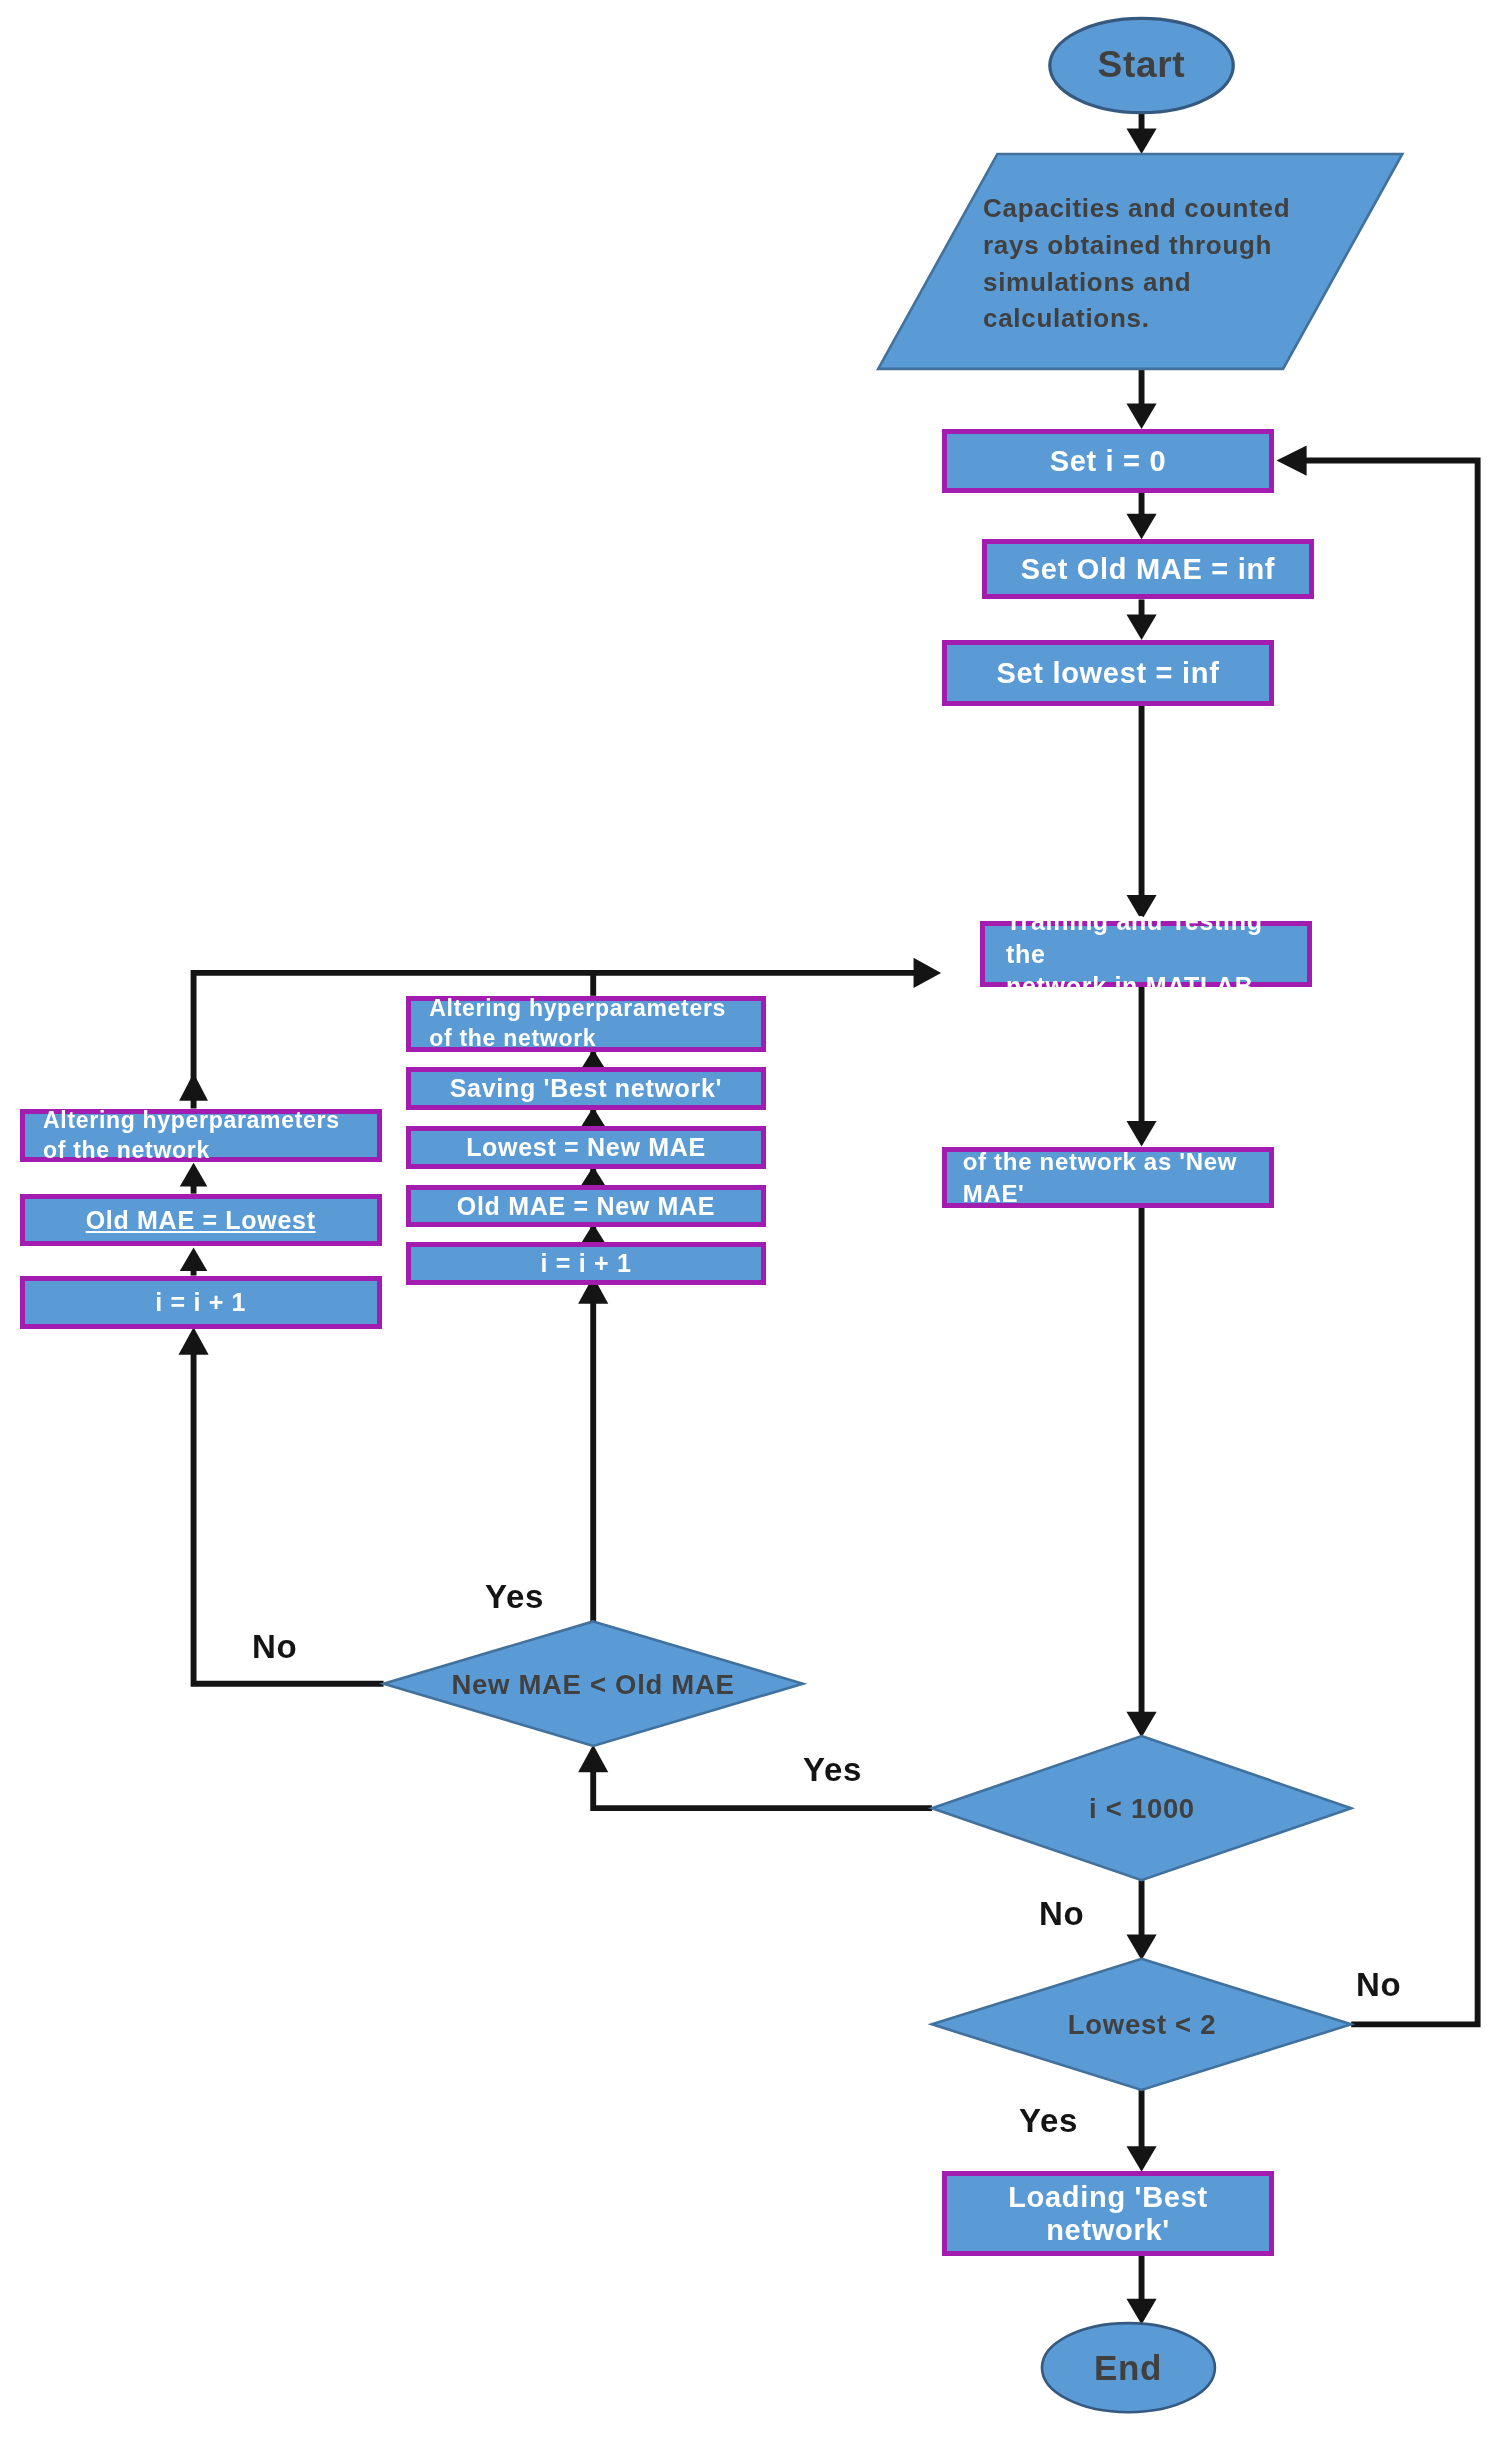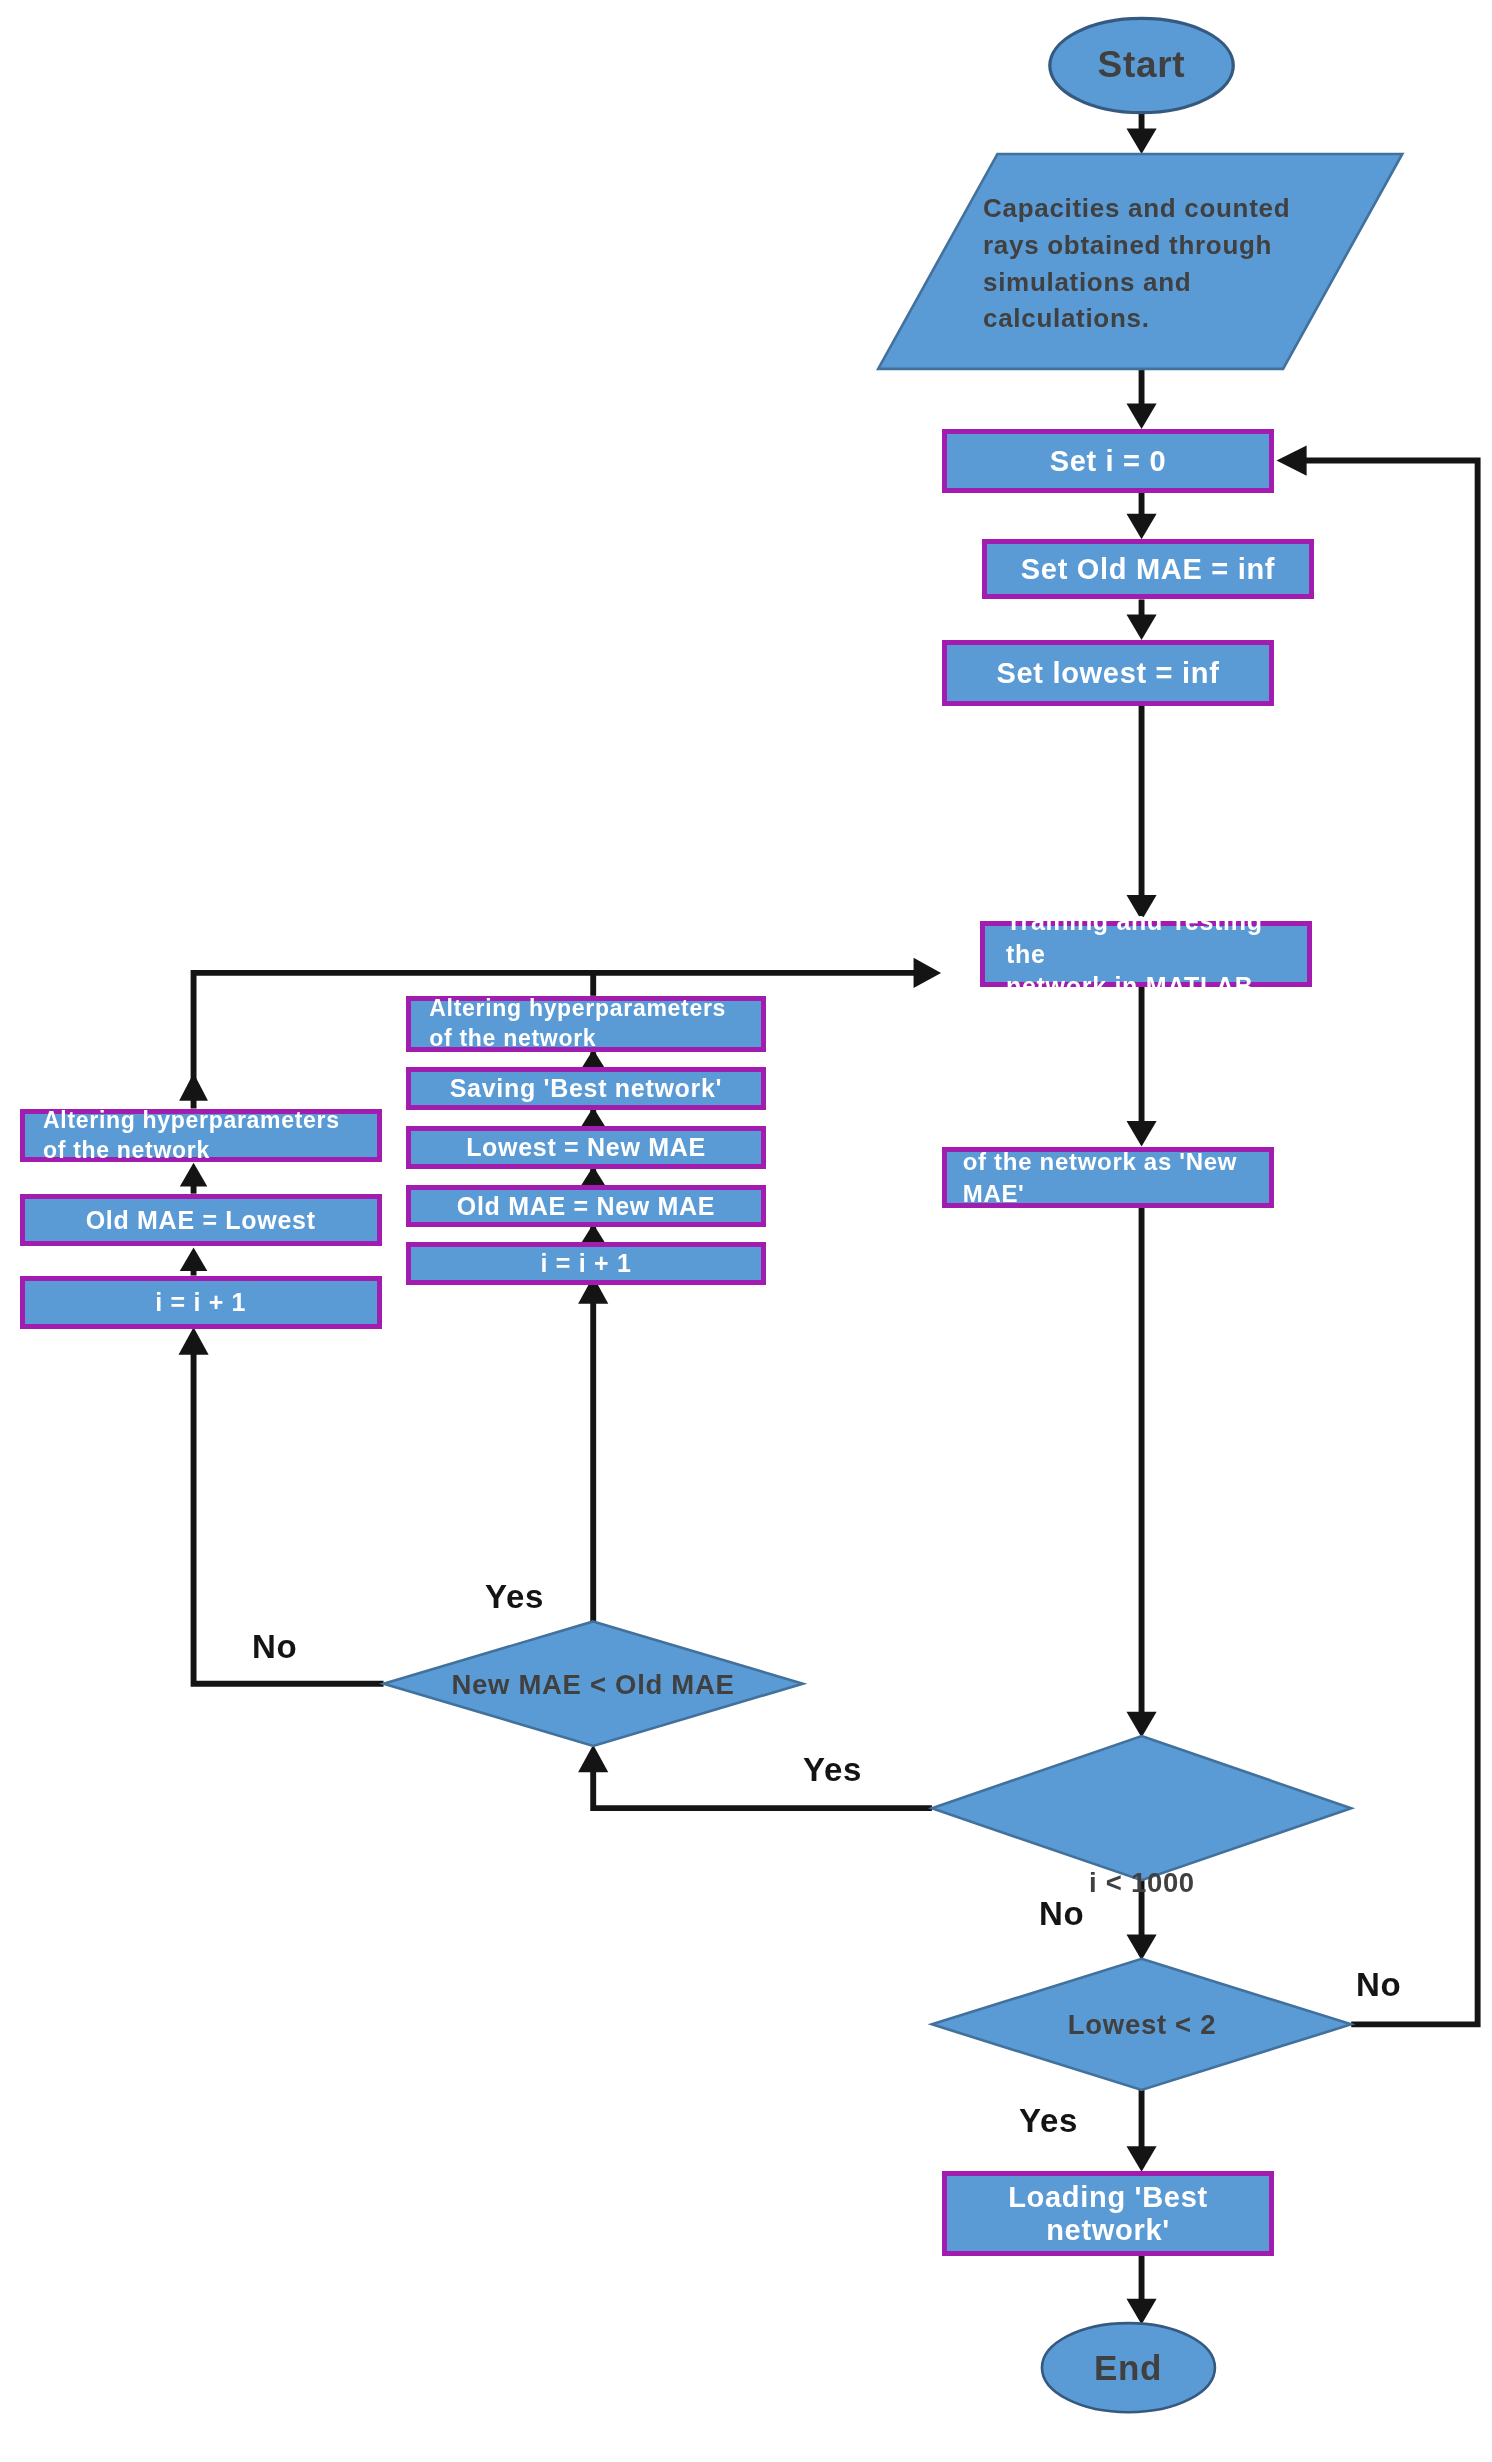--- a/index.html
+++ b/index.html
@@ -116,21 +116,21 @@
 
   <div class="shape-label left-align" style="left:983px;top:172px;width:406px;height:183px;font-size:26px;">
     <div class="multiline">
       <div>Capacities and counted</div>
       <div>rays obtained through</div>
       <div>simulations and</div>
       <div>calculations.</div>
     </div>
   </div>
 
-  <div class="shape-label fs-diamond" style="left:978px;top:1843px;width:328px;height:79px;">i &lt; 1000</div>
+  <div class="shape-label fs-diamond" style="left:978px;top:1769px;width:328px;height:79px;">i &lt; 1000</div>
 
   <div class="shape-label fs-diamond" style="left:978px;top:1985px;width:328px;height:79px;">Lowest &lt; 2</div>
 
   <div class="shape-label fs-diamond" style="left:403px;top:1645px;width:380px;height:79px;">New MAE &lt; Old MAE</div>
 
   <div class="shape-label" style="left:1043px;top:2326px;width:170px;height:84px;font-size:35px;">End</div>
 
   <div class="node fs-main" style="left:942px;top:429px;width:332px;height:64px;">Set i = 0</div>
 
   <div class="node fs-main" style="left:942px;top:539px;width:332px;height:60px;margin-left:40px;">Set Old MAE = inf</div>
@@ -167,21 +167,21 @@
 
   <div class="node fs-mid" style="left:406px;top:1242px;width:360px;height:43px;">i = i + 1</div>
 
   <div class="node left-align" style="left:19.7px;top:1109px;width:362px;height:53px;padding-left:18.3px;font-size:23px;">
     <div class="multiline">
       <div>Altering hyperparameters</div>
       <div>of the network</div>
     </div>
   </div>
 
-  <div class="node fs-mid" style="left:19.7px;top:1194px;width:362px;height:52px;">Old MAE = Lowest</div>
+  <div class="node fs-mid" style="left:19.7px;top:1194px;width:362px;height:52px;text-decoration:underline;">Old MAE = Lowest</div>
 
   <div class="node fs-mid" style="left:19.7px;top:1276px;width:362px;height:53px;">i = i + 1</div>
 
   <div class="edge-label" style="left:485px;top:1578px;">Yes</div>
 
   <div class="edge-label" style="left:252px;top:1628px;">No</div>
 
   <div class="edge-label" style="left:803px;top:1751px;">Yes</div>
 
   <div class="edge-label" style="left:1039px;top:1895px;">No</div>

